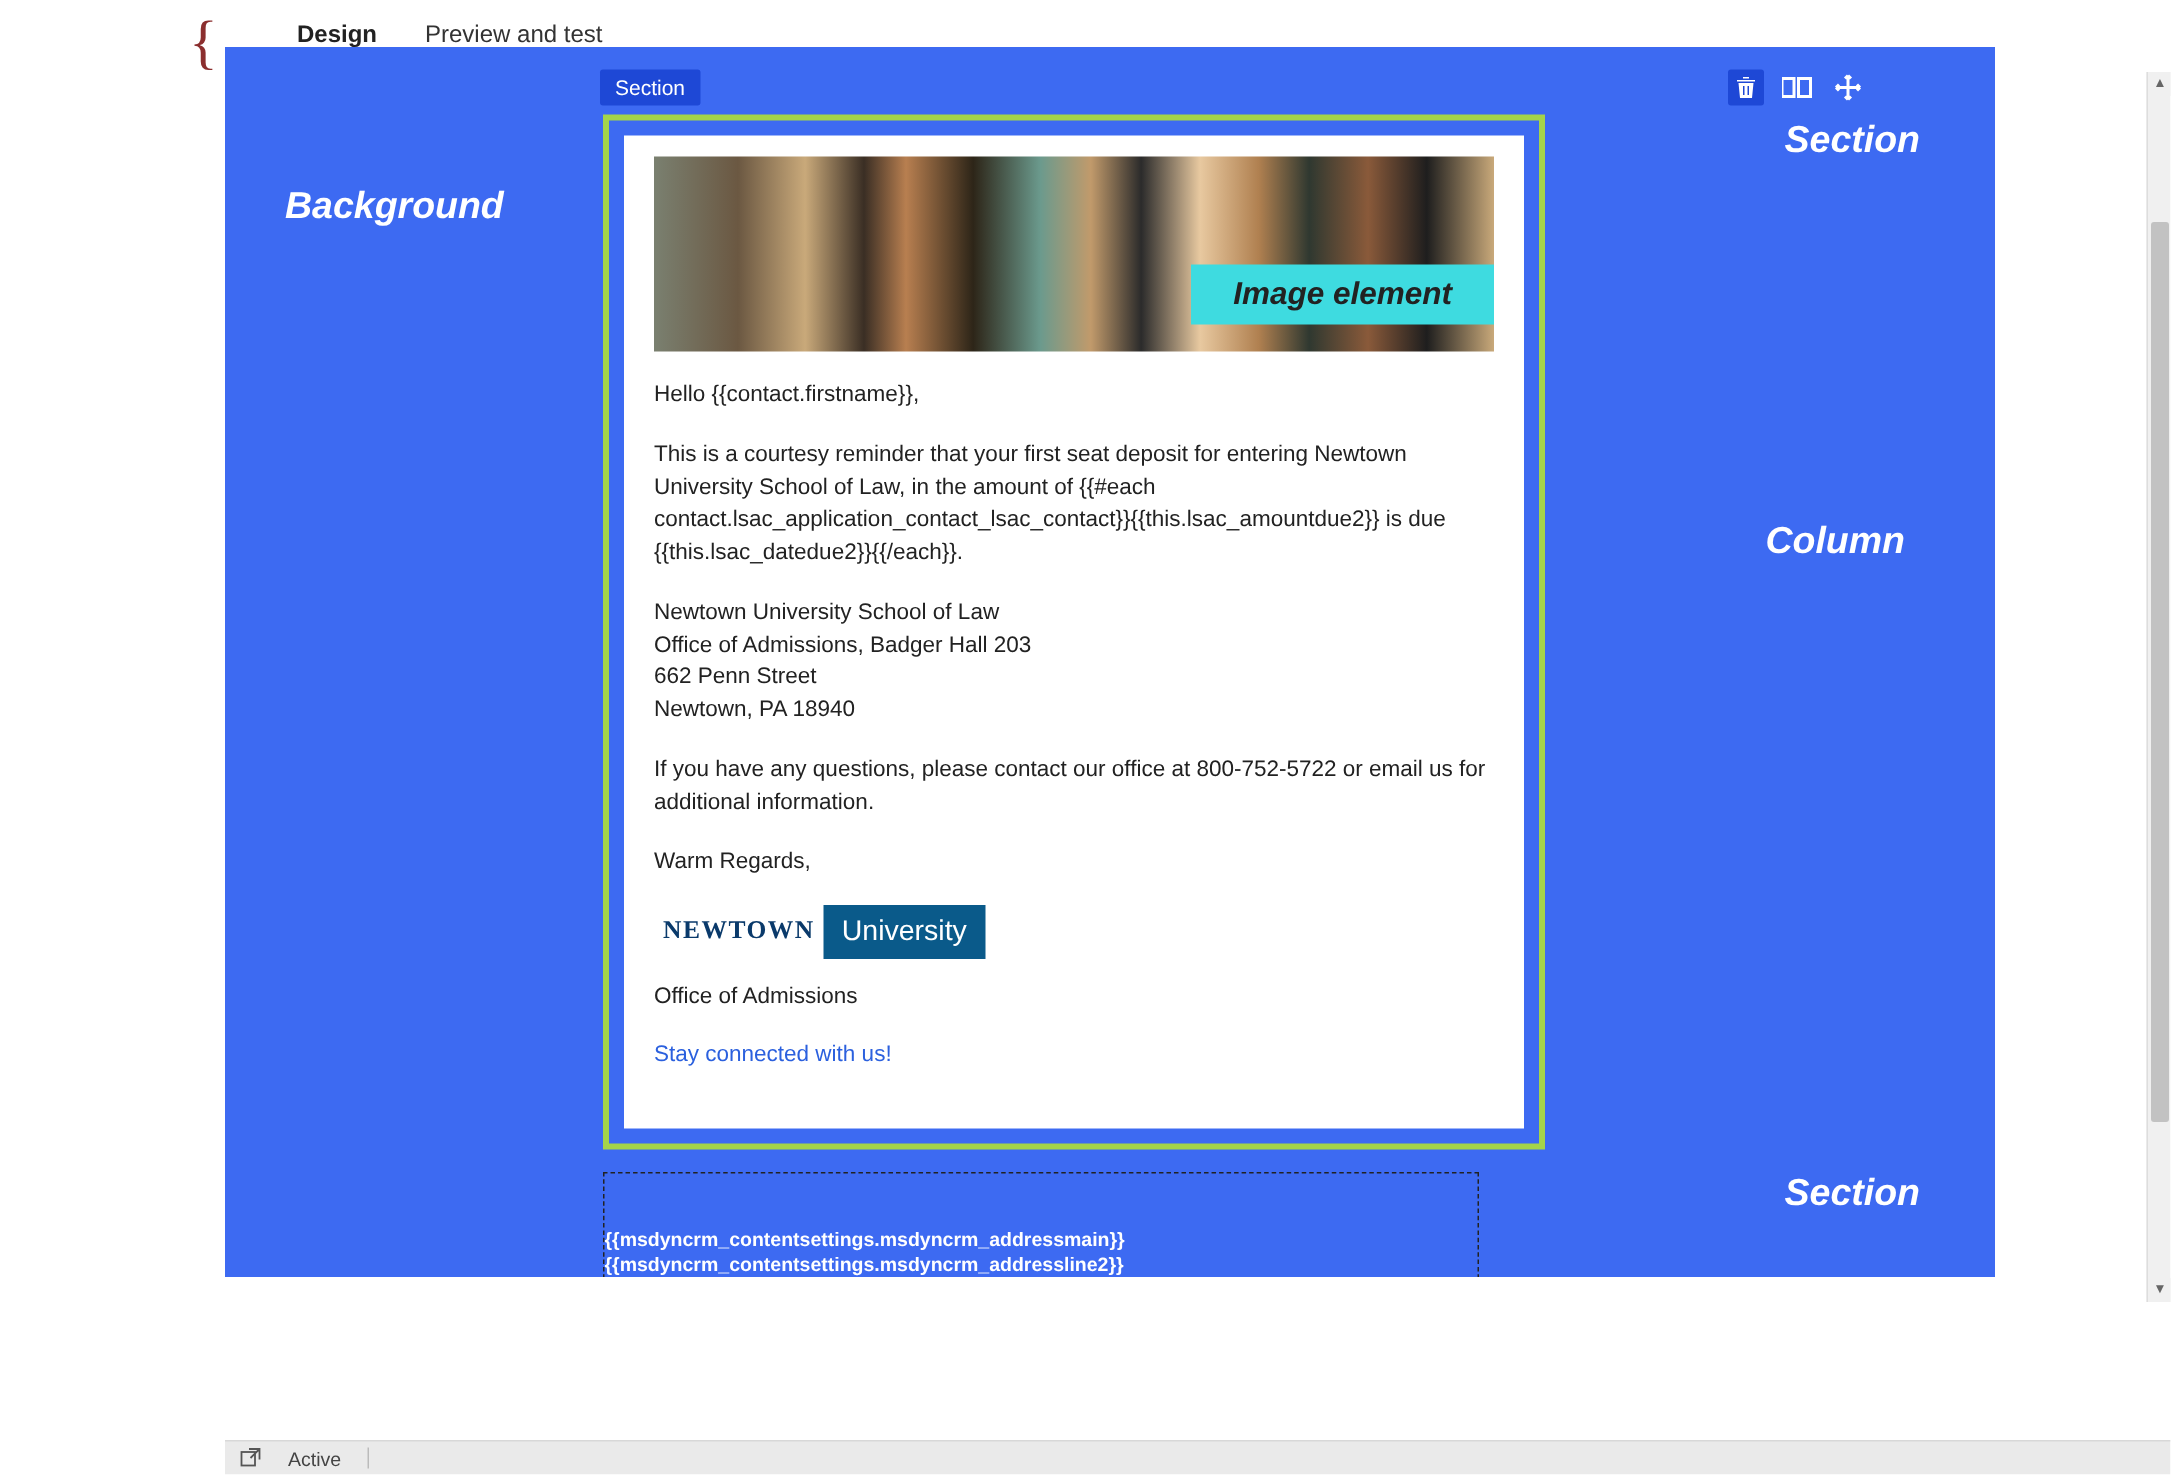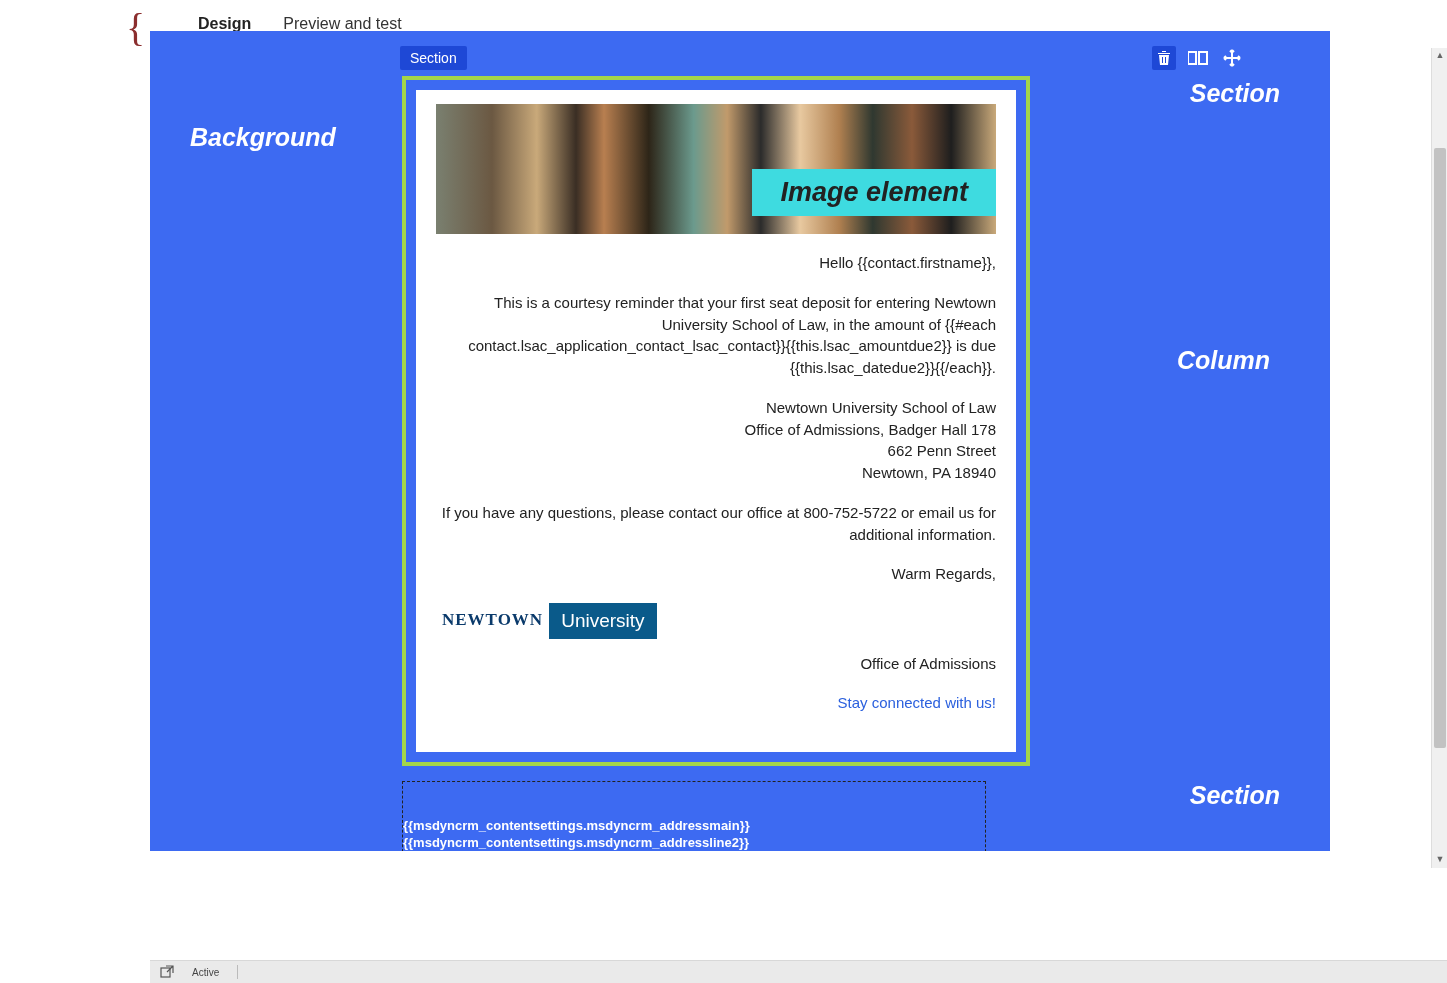--- a/index.html
+++ b/index.html
@@ -138,24 +138,24 @@
   margin-bottom: 18px;
 }
 .image-callout {
   position: absolute;
   right: 0;
   bottom: 18px;
   background: #3edbe0;
   color: #222;
   font-style: italic;
   font-weight: 700;
-  font-size: 27px;
+  font-size: 21px;
   padding: 8px 28px;
 }
-.body-text { font-size: 15px; color: #222; line-height: 1.45; text-align: right; }
+.body-text { font-size: 15px; color: #222; line-height: 1.45; }
 .body-text p { margin-bottom: 18px; }
 .addr-block p { margin: 0; }
 .addr-block { margin-bottom: 18px; }
 .logo-row {
   display: flex;
   align-items: center;
   margin: 5px 0 14px 0;
 }
 .logo-newtown {
   font-family: Georgia, serif;
@@ -215,21 +215,21 @@
   left: 150px;
   bottom: 0;
   right: 0;
   height: 23px;
   background: #eaeaea;
   border-top: 1px solid #d8d8d8;
   display: flex;
   align-items: center;
   padding-left: 10px;
   gap: 18px;
-  font-size: 10px;
+  font-size: 13px;
   color: #444;
 }
 .status-divider { width: 1px; height: 14px; background: #bbb; }
 svg { display: block; }
 </style>
 </head>
 <body>
 
 <div class="bracket">{</div>
 
@@ -273,21 +273,21 @@
 
       <div class="hero-image">
         <div class="image-callout">Image element</div>
       </div>
 
       <div class="body-text">
         <p>Hello {{contact.firstname}},</p>
         <p>This is a courtesy reminder that your first seat deposit for entering Newtown University School of Law, in the amount of {{#each contact.lsac_application_contact_lsac_contact}}{{this.lsac_amountdue2}} is due {{this.lsac_datedue2}}{{/each}}.</p>
         <div class="addr-block">
           <p>Newtown University School of Law</p>
-          <p>Office of Admissions, Badger Hall 178</p>
+          <p>Office of Admissions, Badger Hall 203</p>
           <p>662 Penn Street</p>
           <p>Newtown, PA  18940</p>
         </div>
         <p>If you have any questions, please contact our office at 800-752-5722 or email us for additional information.</p>
         <p>Warm Regards,</p>
 
         <div class="logo-row">
           <span class="logo-newtown">NEWTOWN</span>
           <span class="logo-univ">University</span>
         </div>

